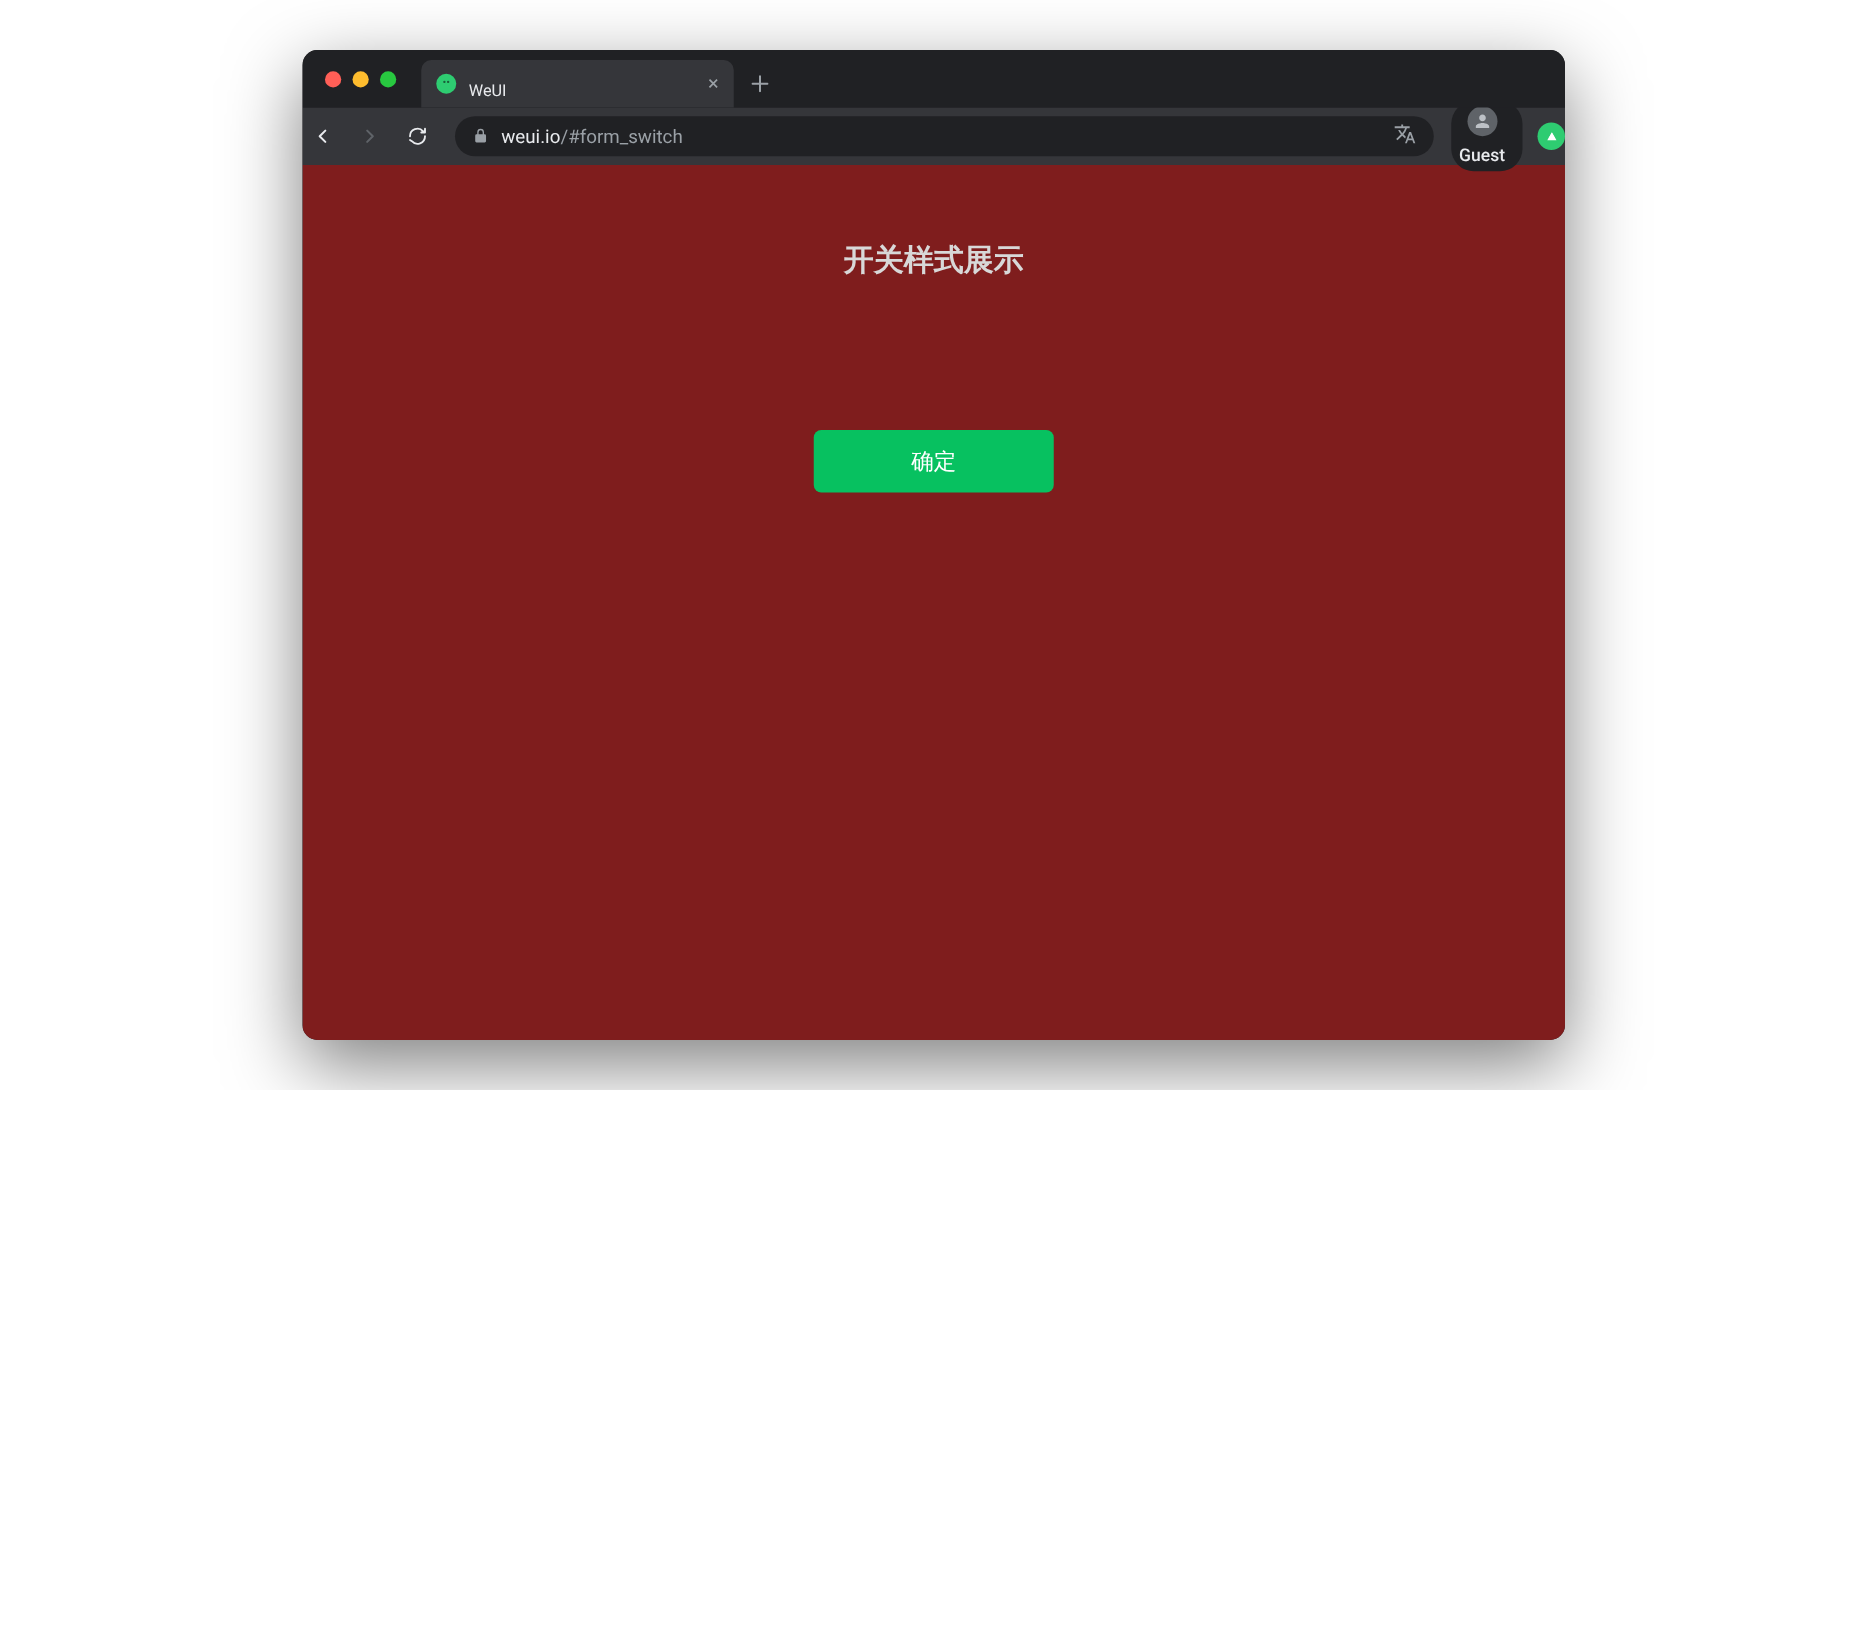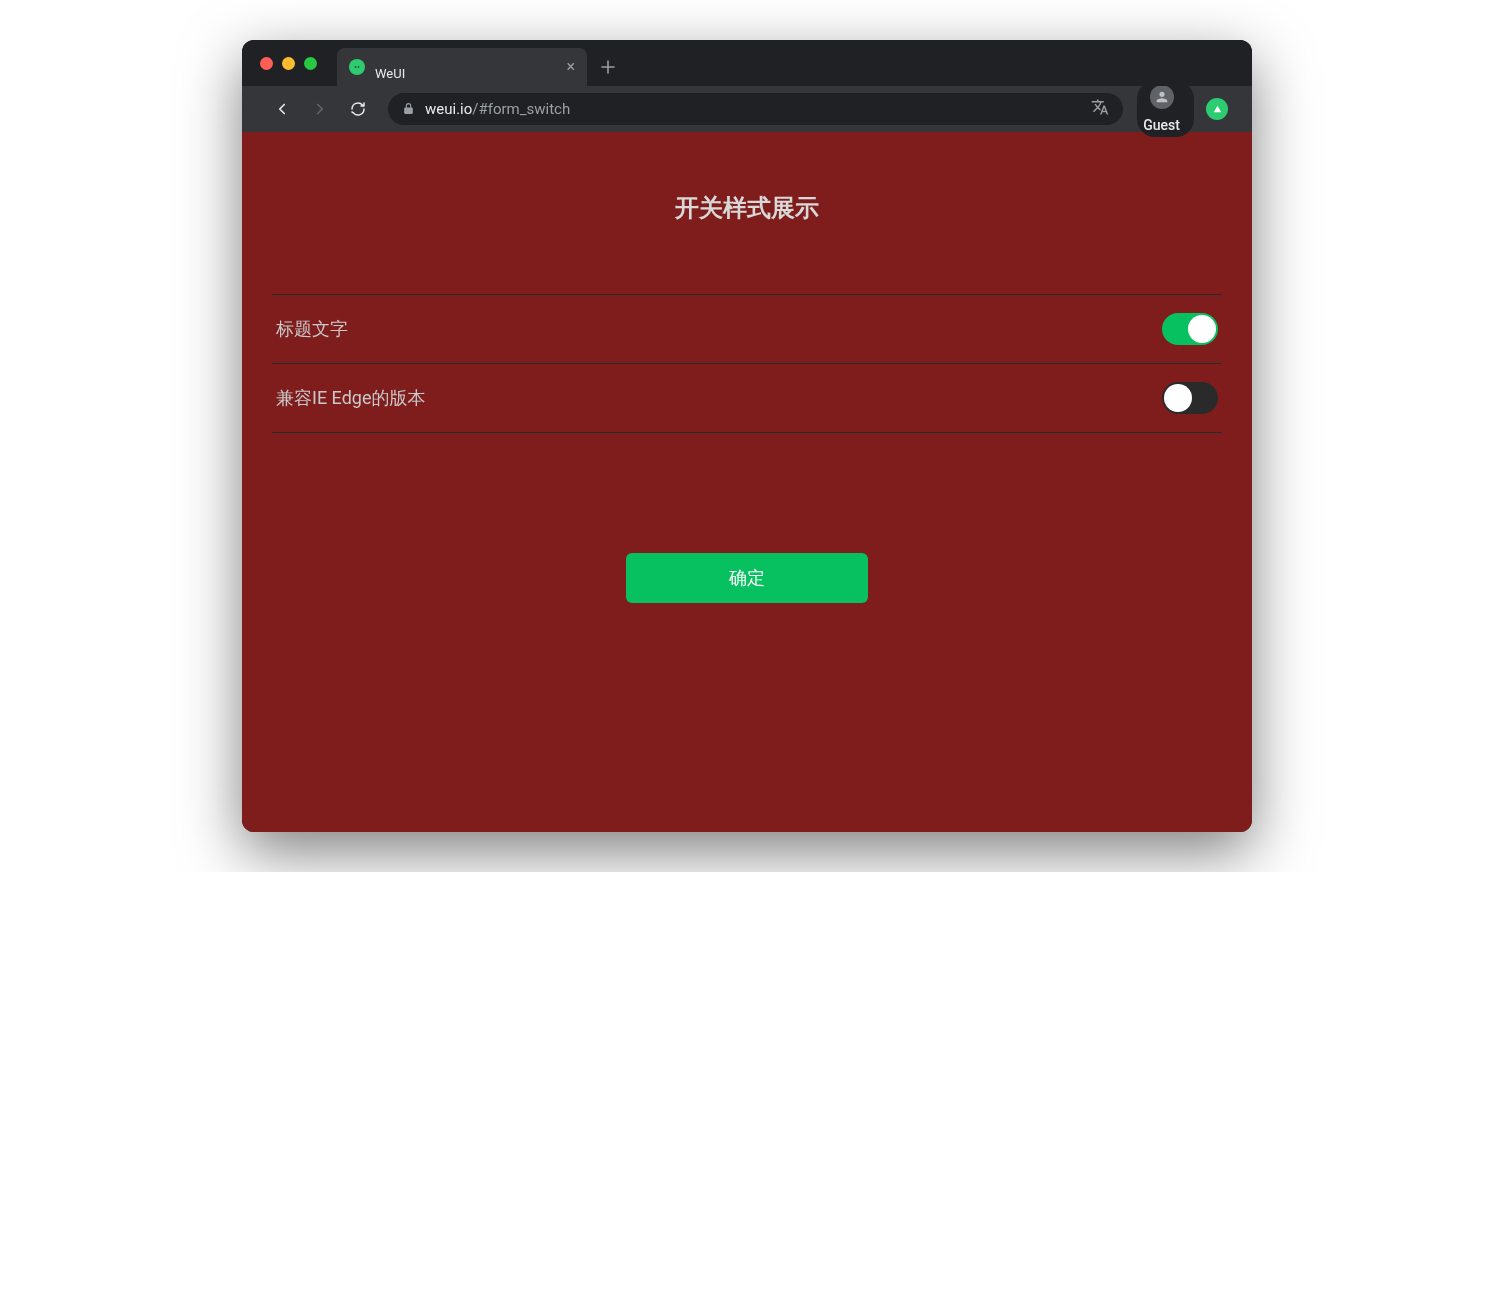--- a/index.html
+++ b/index.html
@@ -91,21 +91,21 @@
       cursor: pointer;
       display: flex;
       align-items: center;
       height: 38px;
     }
     .toolbar {
       height: 46px;
       background: #35363a;
       display: flex;
       align-items: center;
-      padding: 0 24px;
+      padding: 0 0;
       gap: 6px;
     }
     .nav-btn {
       width: 32px;
       height: 32px;
       display: flex;
       align-items: center;
       justify-content: center;
       color: #e8eaed;
       cursor: pointer;
@@ -228,21 +228,21 @@
     .btn-area {
       display: flex;
       justify-content: center;
       margin-top: 120px;
     }
     .primary-btn {
       background: #07c160;
       color: #fff;
       font-size: 18px;
       font-weight: 500;
-      width: 242px;
+      width: 192px;
       height: 50px;
       border: none;
       border-radius: 6px;
       cursor: pointer;
       display: flex;
       align-items: center;
       justify-content: center;
     }
   </style>
 </head>
@@ -314,33 +314,19 @@
       <svg width="11" height="11" viewBox="0 0 24 24" fill="#fff">
           <path d="M12 4l8 14H4z" transform="rotate(0 12 12)"></path>
           <path d="M12 5l-6 10h12z" fill="#fff"></path>
         </svg>
     </div>
   </div>
 
   <div class="content-area">
     <h1 class="page-title">开关样式展示</h1>
 
-    <div class="form-cells">
-      <div class="form-cell">
-        <span class="cell-label">标题文字</span>
-        <div class="switch on">
-          <div class="switch-knob"></div>
-        </div>
-      </div>
-      <div class="form-cell">
-        <span class="cell-label">兼容IE Edge的版本</span>
-        <div class="switch off">
-          <div class="switch-knob"></div>
-        </div>
-      </div>
-    </div>
 
     <div class="btn-area">
       <button class="primary-btn">确定</button>
     </div>
   </div>
 
 </div>
 
 </body></html>

